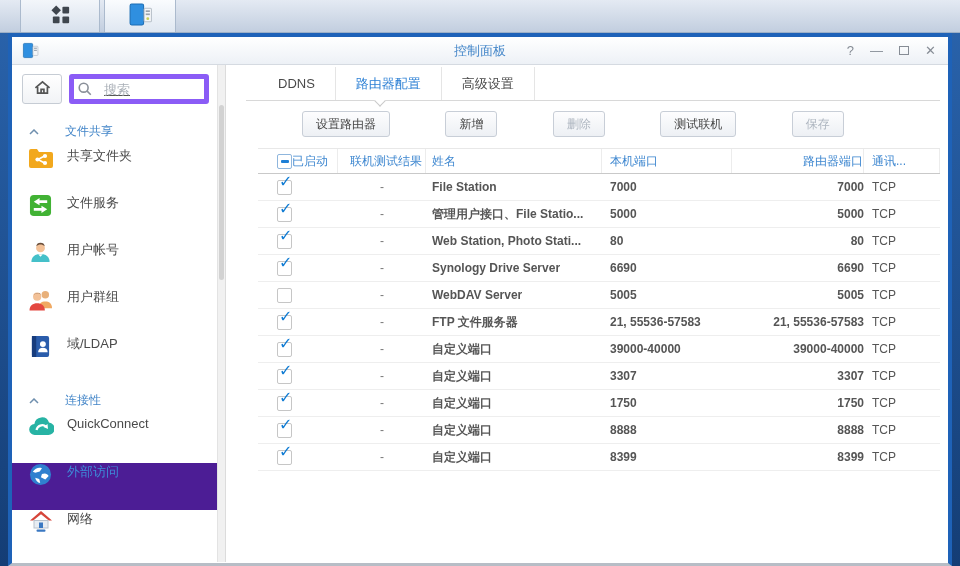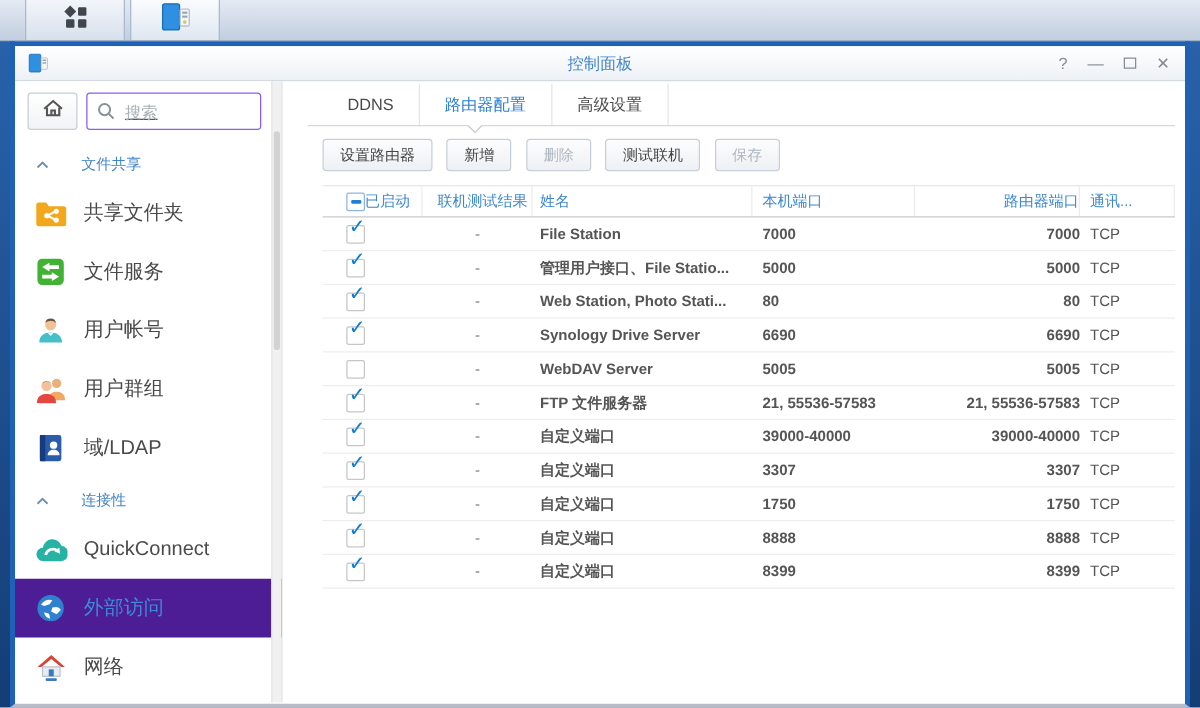--- a/index.html
+++ b/index.html
@@ -28,49 +28,49 @@
   .win-controls span { cursor:pointer; line-height:28px; }
 
   .content { display:flex; height:497px; }
 
   
   .sidebar { width:214px; position:relative; border-right:1px solid #dcdcdc; background:#fff; }
   .search-row { display:flex; gap:7px; padding:9px 16px 9px 10px; }
   .home-btn { width:40px; height:30px; flex:none; border:1px solid #c6ccd4; border-radius:3px;
     background:linear-gradient(#fff,#f1f3f6); display:flex; align-items:center; justify-content:center; cursor:pointer; }
   .search-box { position:relative; flex:1; }
-  .search-box input { width:100%; height:30px; border:1px solid #8b5cf6; border-radius:3px;
+  .search-box input { width:100%; height:30px; border:5px solid #8b5cf6; border-radius:3px;
     padding:0 6px 0 30px; font-size:13px; color:#555; outline:none;text-decoration:underline; }
   .search-box input::placeholder { color:#a8aeb6; }
   .search-box svg { position:absolute; left:8px; top:7px; }
   .section-header { display:flex; align-items:center; gap:26px; padding:10px 0 7px 17px;
     color:#4285c8; font-size:12px; cursor:pointer; }
-  .side-item { display:flex; align-items:center; gap:13px; padding-left:15px; height:47px;
-    font-size:16px; color:#4a4a4a; cursor:pointer; }
+  .side-item { display:flex; align-items:flex-start; gap:13px; padding-left:15px; height:47px;
+    font-size:13px; color:#4a4a4a; cursor:pointer; }
   .side-item.selected { background:#4c1d95; color:#3e8ad8; }
   .side-item .ic { width:27px; display:flex; justify-content:center; flex:none; }
   .side-scroll { position:absolute; top:0; right:0; bottom:0; width:8px;
     background:#f1f1f1; border-left:1px solid #e3e3e3; }
   .side-thumb { position:absolute; top:40px; left:1px; width:5px; height:175px;
     background:#d2d2d2; border-radius:3px; cursor:pointer; }
 
   
   .main { flex:1; padding:0 8px 0 20px; background:#fff; }
   .tabbar { display:flex; align-items:flex-end; height:34px; margin-top:2px;
     border-bottom:1px solid #d8d8d8; position:relative; padding-left:12px; }
   .tab { padding:0 20px; line-height:33px; font-size:13px; color:#4a4a4a;
     border-right:1px solid #e5e5e5; cursor:pointer; white-space:nowrap; }
   .tab.active { color:#2b7fd4; }
   .notch { position:absolute; bottom:-5px; left:130px; width:8px; height:8px; background:#fff;
     border-right:1px solid #c9c9c9; border-bottom:1px solid #c9c9c9; transform:rotate(45deg); }
 
   .toolbar { margin:10px 0 0 12px; }
   .btn { display:inline-block; height:26px; line-height:24px; padding:0 13px; margin-right:7px;
     background:linear-gradient(#fdfdfe,#edf0f4); border:1px solid #c8ced7; border-radius:3px;
-    font-size:12px; color:#454545; cursor:pointer; }
+    font-size:12px; color:#454545; cursor:pointer;margin-left:44px; }
   .btn.disabled { color:#aeb6c0; cursor:default; }
 
   .table { margin:11px 0 0 12px; width:682px; }
   .thead { display:flex; height:26px; line-height:25px; border-top:1px solid #e8e8e8;
     border-bottom:1px solid #c9c9c9; font-size:12px; color:#3e87d0; }
   .th { border-right:1px solid #ececec; cursor:pointer; white-space:nowrap; }
   .tr { display:flex; height:27px; border-bottom:1px solid #eeeeee;
     font-size:12px; color:#555; line-height:26px; }
   .c1 { width:80px; display:flex; align-items:center; padding-left:19px; }
   .c2 { width:88px; }

